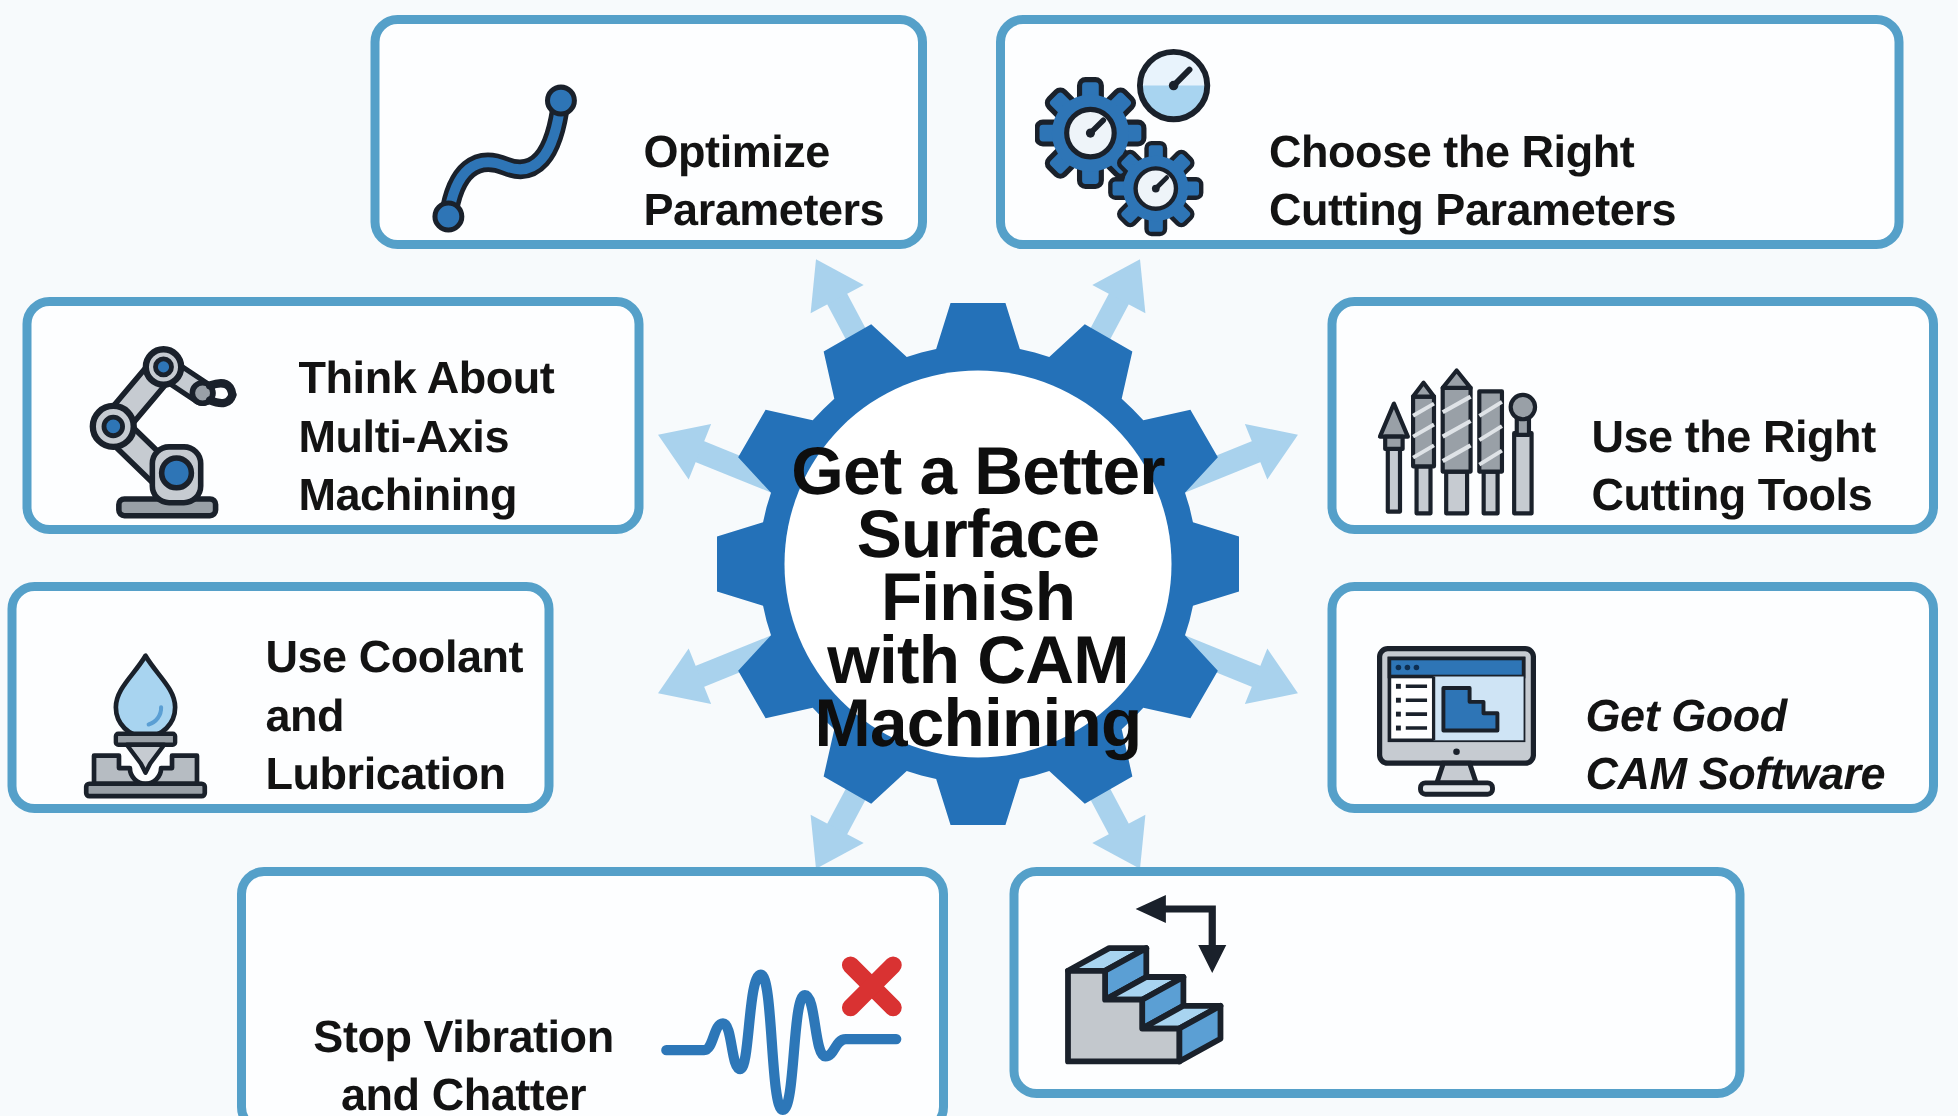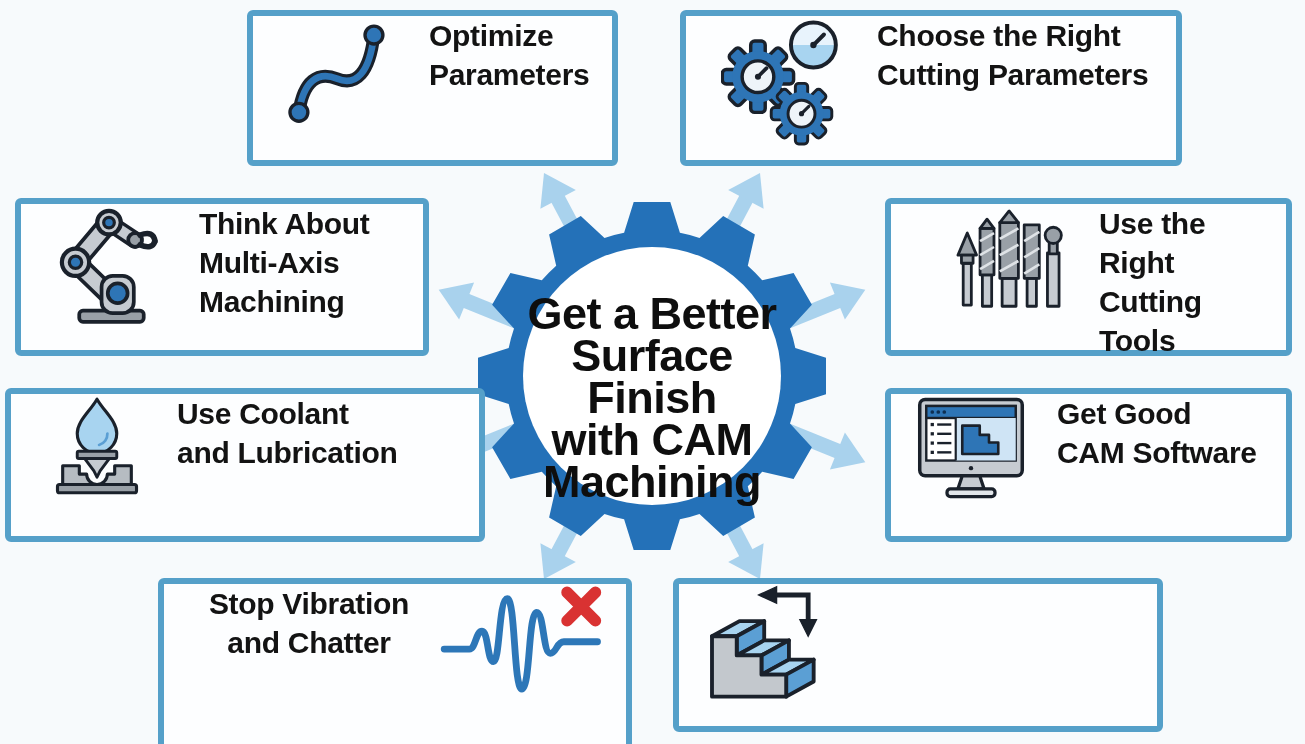--- a/index.html
+++ b/index.html
@@ -4,51 +4,51 @@
 <style>
   html,body{margin:0;padding:0;}
   .stage{
     position:relative; width:1305px; height:744px; overflow:hidden;
     background:var(--background,#f7fafc);
     font-family:"Liberation Sans", sans-serif;
   }
   .infobox{
     position:absolute; box-sizing:border-box;
     border:6px solid var(--box_border,#55a0c9);
-    border-radius:6px;
+    border-radius:18px;
     background:var(--box_bg,#fdfeff);
-    display:flex; align-items:flex-start;
+    display:flex; align-items:flex-end;
   }
   .label{
     font-size:30px; font-weight:700; line-height:39px;
     letter-spacing:-0.3px; color:var(--text,#131313);
   }
   .icon{flex:0 0 auto; display:block;}
 
   #box-toolpaths {left:247px; top:10px;  width:371px; height:156px;}
   #box-toolpaths  .icon{width:112px; margin-left:28px;}
   #box-toolpaths  .label{margin-left:36px;}
 
-  #box-params    {left:680px; top:10px;  width:502px; height:156px;padding-left:15px;}
+  #box-params    {left:664px; top:10px;  width:605px; height:156px;}
   #box-params     .icon{width:132px; margin-left:20px;}
   #box-params     .label{margin-left:24px;}
 
   #box-multiaxis {left:15px;   top:198px; width:414px; height:158px;}
   #box-multiaxis  .icon{width:124px; margin-left:26px;}
   #box-multiaxis  .label{margin-left:28px;}
 
-  #box-tools     {left:885px; top:198px; width:407px; height:158px;padding-left:38px;}
+  #box-tools     {left:885px; top:198px; width:407px; height:158px;}
   #box-tools      .icon{width:122px; margin-left:22px;}
   #box-tools      .label{margin-left:26px;}
 
-  #box-coolant   {left:5px;   top:388px; width:480px; height:154px;}
+  #box-coolant   {left:5px;   top:388px; width:364px; height:154px;}
   #box-coolant    .icon{width:104px; margin-left:34px;}
   #box-coolant    .label{margin-left:28px;}
 
-  #box-cam       {left:885px; top:388px; width:407px; height:154px;}
+  #box-cam       {left:885px; top:388px; width:407px; height:154px;font-style:italic;}
   #box-cam        .icon{width:120px; margin-left:20px;}
   #box-cam        .label{margin-left:26px;}
 
   #box-vibration {left:158px; top:578px; width:474px; height:178px;}
   #box-vibration  .label{flex:1; text-align:center; padding-left:14px;}
   #box-vibration  .icon{width:168px; margin-right:18px;}
 
   #box-stepover  {left:673px; top:578px; width:490px; height:154px;}
   #box-stepover   .icon{width:158px; margin-left:22px;}
   #box-stepover   .label{margin-left:22px;}

